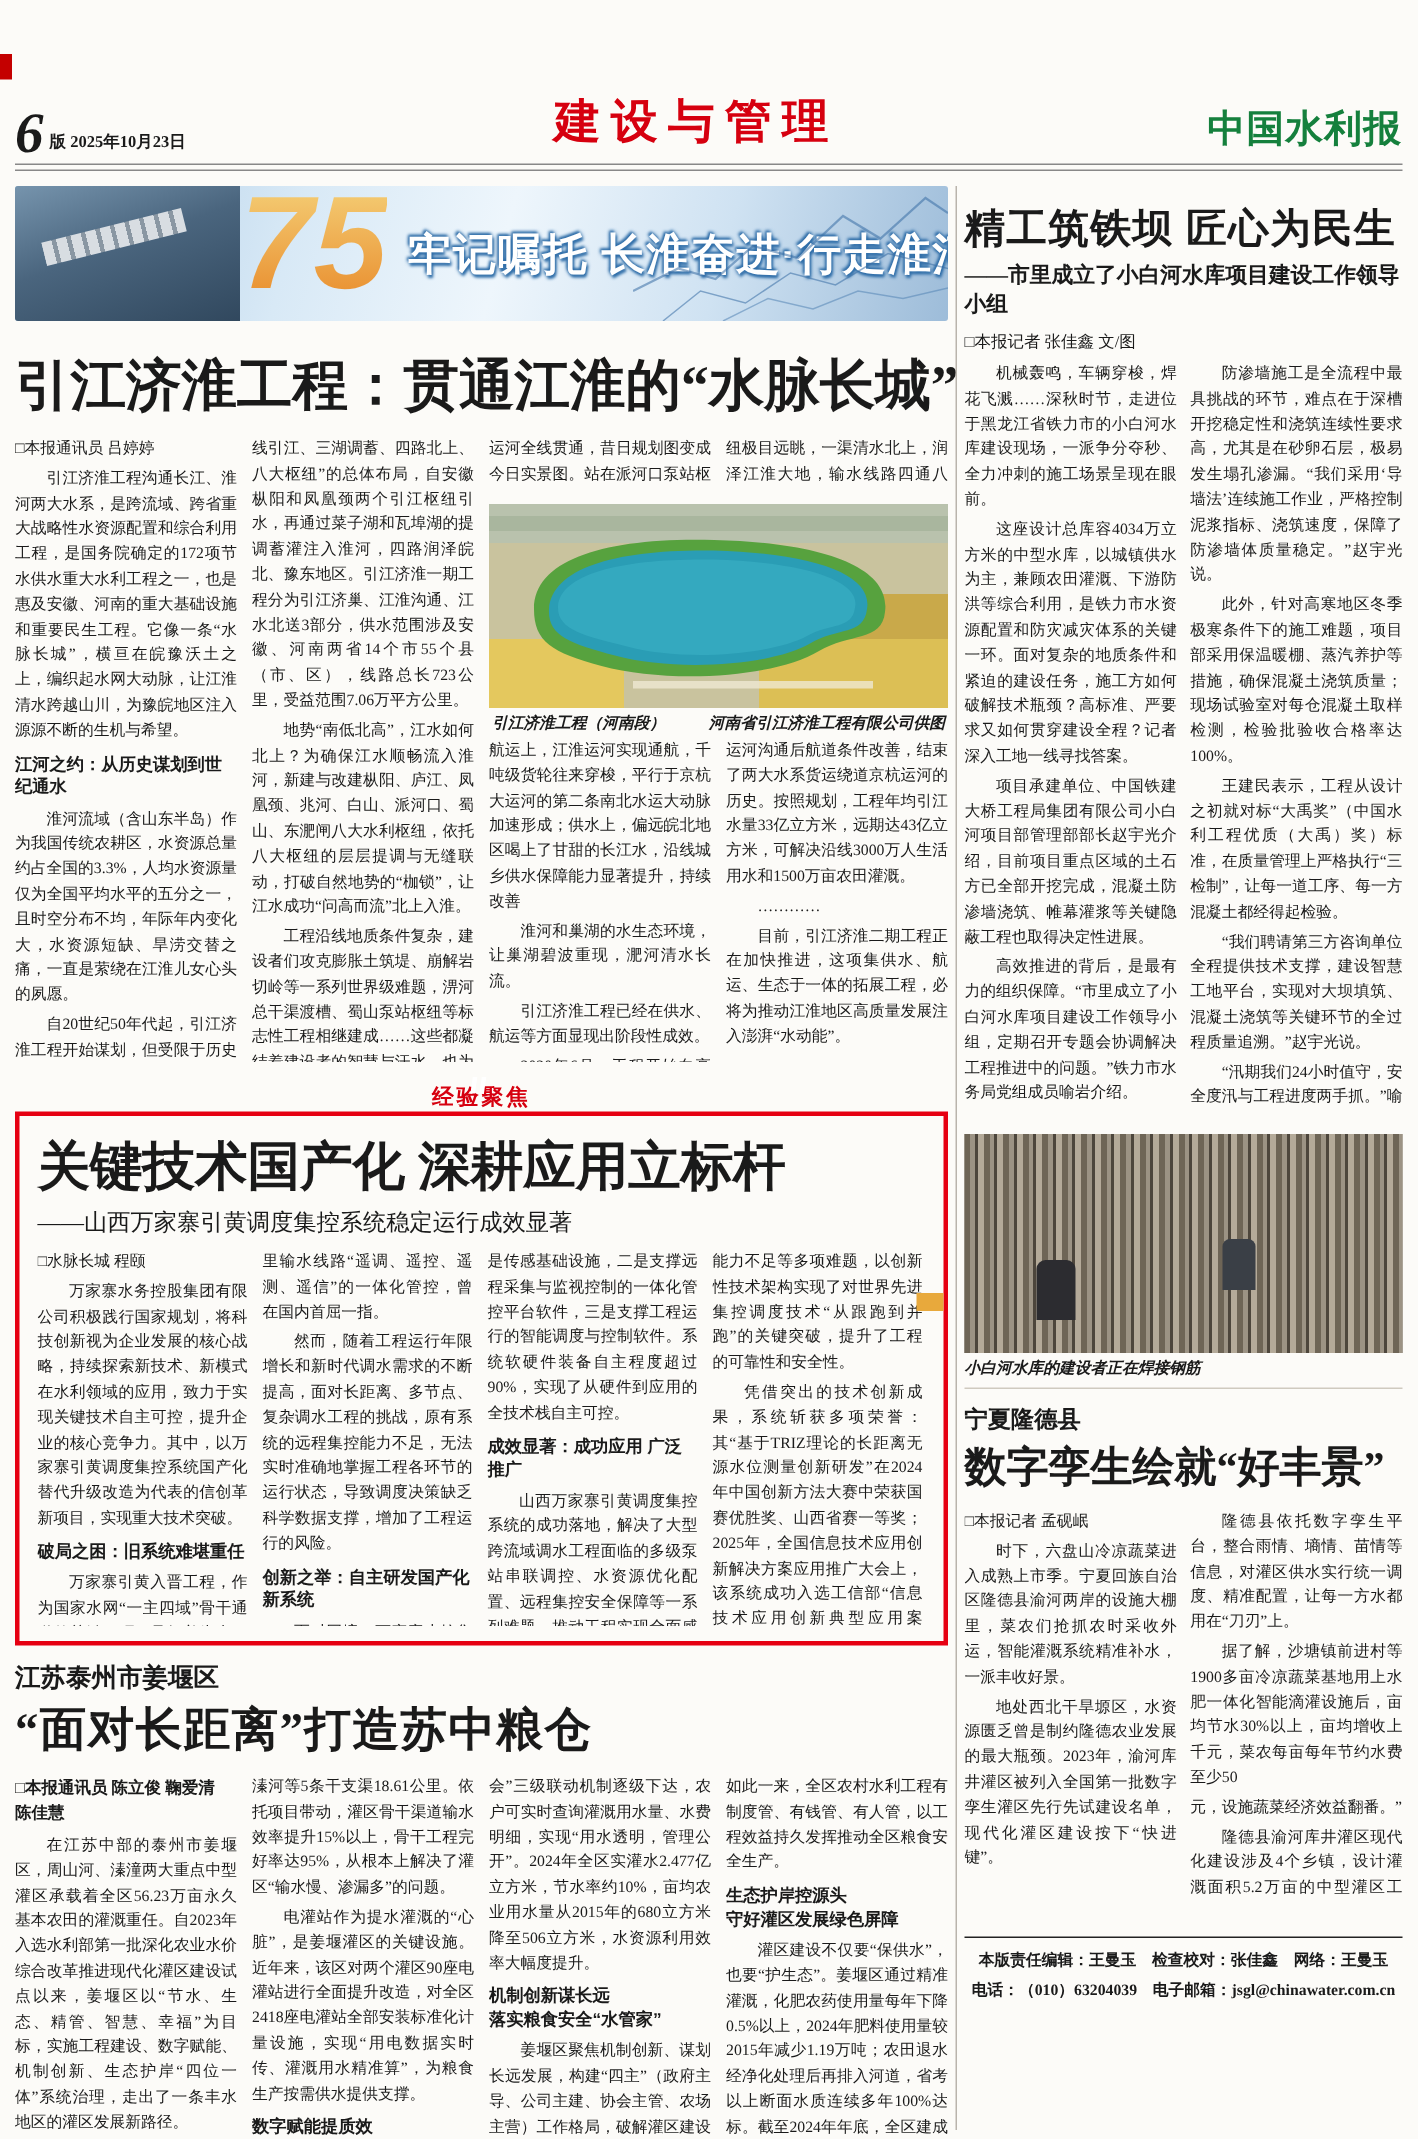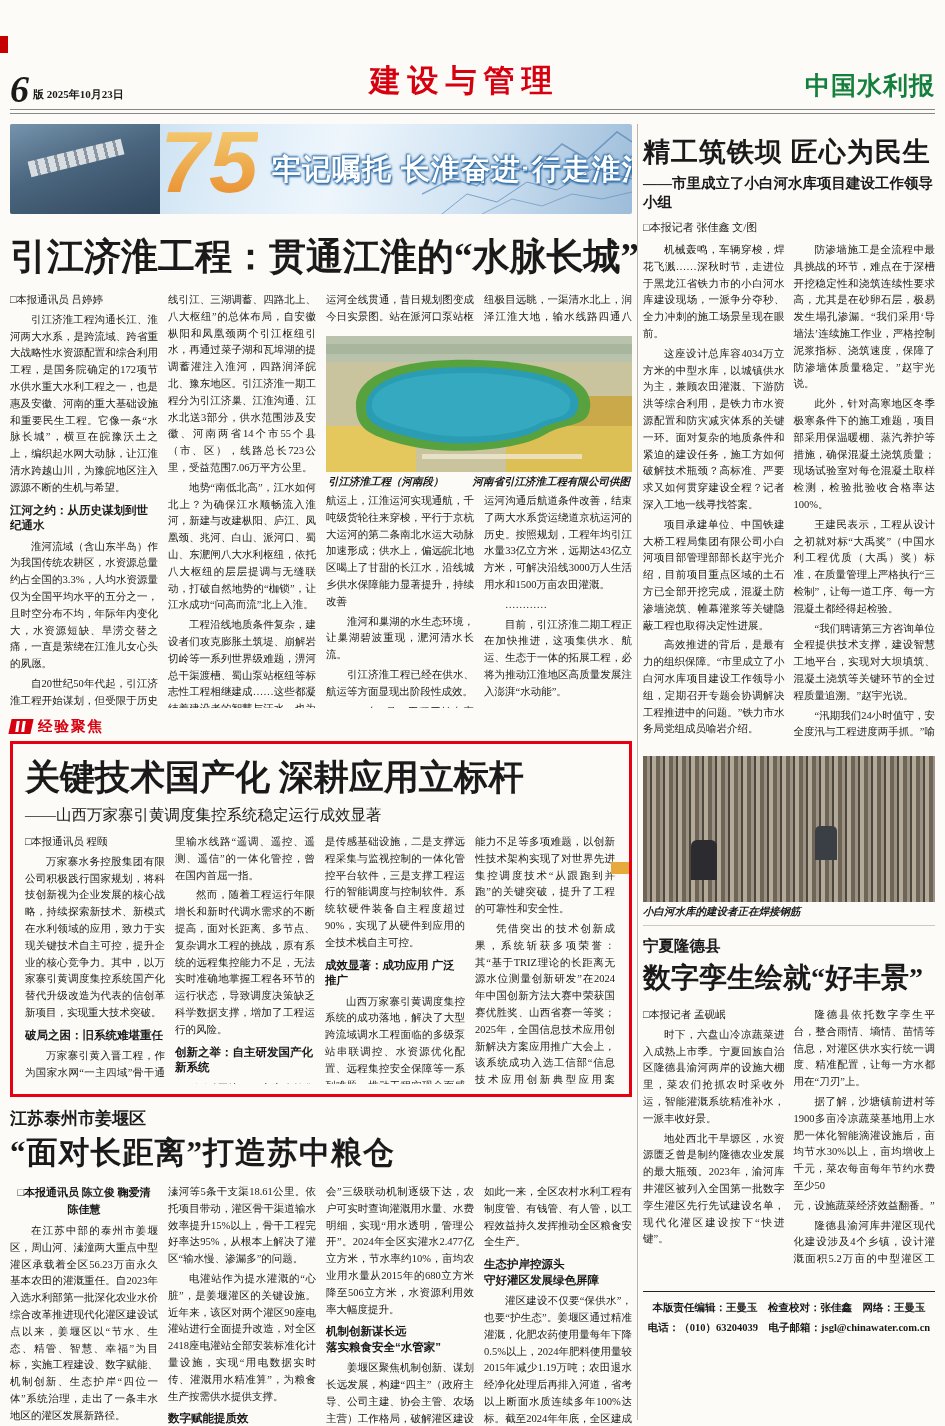--- a/index.html
+++ b/index.html
@@ -44,36 +44,36 @@
   .colsub{font-family:"Liberation Sans","DejaVu Sans",sans-serif;font-weight:bold;font-size:11.5px;
       line-height:1.35;margin:6px 0 5px;}
   .right-block{width:306px;display:flex;flex-direction:column;}
   .pre-photo{height:44px;overflow:hidden;column-count:2;column-gap:10px;}
   .lead-photo{height:136px;}
   .lead-captions{display:flex;justify-content:space-between;font-size:10.5px;font-style:italic;
       font-weight:bold;padding:3px 2px 4px;}
   .col34{display:flex;gap:10px;flex:1;overflow:hidden;}
   .half{width:148px;overflow:hidden;}
   
-  .focus-tag{display:flex;align-items:center;gap:6px;height:20px;margin-top:8px;}
+  .focus-tag{display:flex;align-items:center;gap:6px;height:20px;margin-top:8px;flex-direction:column;}
   .tag-icon{width:22px;height:15px;background:#d6000f;transform:skewX(-12deg);position:relative;}
   .tag-icon:before{content:"";position:absolute;left:6px;top:2px;width:3px;height:11px;background:#fff;transform:skewX(4deg);}
   .tag-icon:after{content:"";position:absolute;left:12px;top:2px;width:3px;height:11px;background:#fff;transform:skewX(4deg);}
   .tag-text{color:#d6000f;font-weight:bold;font-size:14.5px;font-family:"Liberation Sans",sans-serif;letter-spacing:2px;}
   .focus-box{border:3px solid #e60012;margin-top:5px;padding:8px 12px 10px;}
   .focus-headline{font-size:35px;font-weight:bold;margin:2px 0 4px;}
   .focus-sub{font-size:15.5px;margin:0 0 8px;}
   .focus-cols{display:flex;gap:10px;height:250px;overflow:hidden;}
   .fcol{width:140px;overflow:hidden;}
   
   .bottom-art{margin-top:10px;}
   .kicker{font-size:17px;font-weight:bold;margin:2px 0 2px;}
   .bottom-headline{font-size:31px;font-weight:bold;letter-spacing:1px;margin:0 0 10px;}
   .bottom-cols{display:flex;gap:10px;height:258px;overflow:hidden;}
-  .byline-center{font-size:11px;font-weight:bold;text-align:center;line-height:1.5;margin-bottom:6px;}
+  .byline-center{font-size:11px;font-weight:bold;text-align:left;line-height:1.5;margin-bottom:6px;}
   
   .ra-headline{font-size:27px;font-weight:bold;letter-spacing:1px;margin:14px 0 4px;white-space:nowrap;}
   .ra-sub{font-size:14.5px;font-weight:bold;margin:0 0 8px;}
   .ra-byline{font-size:11px;margin:0 0 7px;}
   .ra-body{column-count:2;column-gap:9px;height:512px;overflow:hidden;}
   .rphoto{height:146px;margin-top:2px;
      background:repeating-linear-gradient(90deg,#6e6556 0 4px,#9c9384 4px 7px,#4d463c 7px 9px,#b4aa99 9px 13px),
                 linear-gradient(180deg,#8d8576,#6b6255);}
   .rphoto .fig1{position:relative;top:84px;left:48px;width:26px;height:40px;background:#2c2c30;border-radius:6px 6px 0 0;display:inline-block;}
   .rphoto .fig2{position:relative;top:64px;left:120px;width:22px;height:34px;background:#3a3f46;border-radius:5px 5px 0 0;display:inline-block;}
@@ -176,21 +176,21 @@
 
       <div class="focus-tag">
         <span class="tag-icon"></span>
         <span class="tag-text">经验聚焦</span>
       </div>
       <div class="focus-box">
         <div class="focus-headline">关键技术国产化  深耕应用立标杆</div>
         <div class="focus-sub">——山西万家寨引黄调度集控系统稳定运行成效显著</div>
         <div class="focus-cols bodytext">
           <div class="fcol">
-            <p class="byline" style="text-indent:0">□本报通讯员 程颐</p>
+            <p class="byline" style="text-indent:0">□水脉长城 程颐</p>
             <p>万家寨水务控股集团有限公司积极践行国家规划，将科技创新视为企业发展的核心战略，持续探索新技术、新模式在水利领域的应用，致力于实现关键技术自主可控，提升企业的核心竞争力。其中，以万家寨引黄调度集控系统国产化替代升级改造为代表的信创革新项目，实现重大技术突破。</p>
             <div class="colsub">破局之困：旧系统难堪重任</div>
             <p>万家寨引黄入晋工程，作为国家水网“一主四域”骨干通道的关键一环，承担着为山西3市18县输送“生命之水”的重任，同时肩负着为永定河生态补水及北京市应急供水的重要职责。工程规模宏大，拥有5座梯级大型泵站，总扬程高达636米，年引水能力达12亿立方米，调度运行复杂。</p>
 
           </div>
           <div class="fcol">
             <p style="text-indent:0">里输水线路“遥调、遥控、遥测、遥信”的一体化管控，曾在国内首屈一指。</p>
             <p>然而，随着工程运行年限增长和新时代调水需求的不断提高，面对长距离、多节点、复杂调水工程的挑战，原有系统的远程集控能力不足，无法实时准确地掌握工程各环节的运行状态，导致调度决策缺乏科学数据支撑，增加了工程运行的风险。</p>
             <div class="colsub">创新之举：自主研发国产化新系统</div>
             <p>面对困境，万家寨水控集团所属山西万家寨引黄水务集团主动破局，于2018年启动全新调度集控系统升级项目。项目团队立足自身力量，与国内科研机构紧密合作，组建精英团队，全力攻坚。</p>

